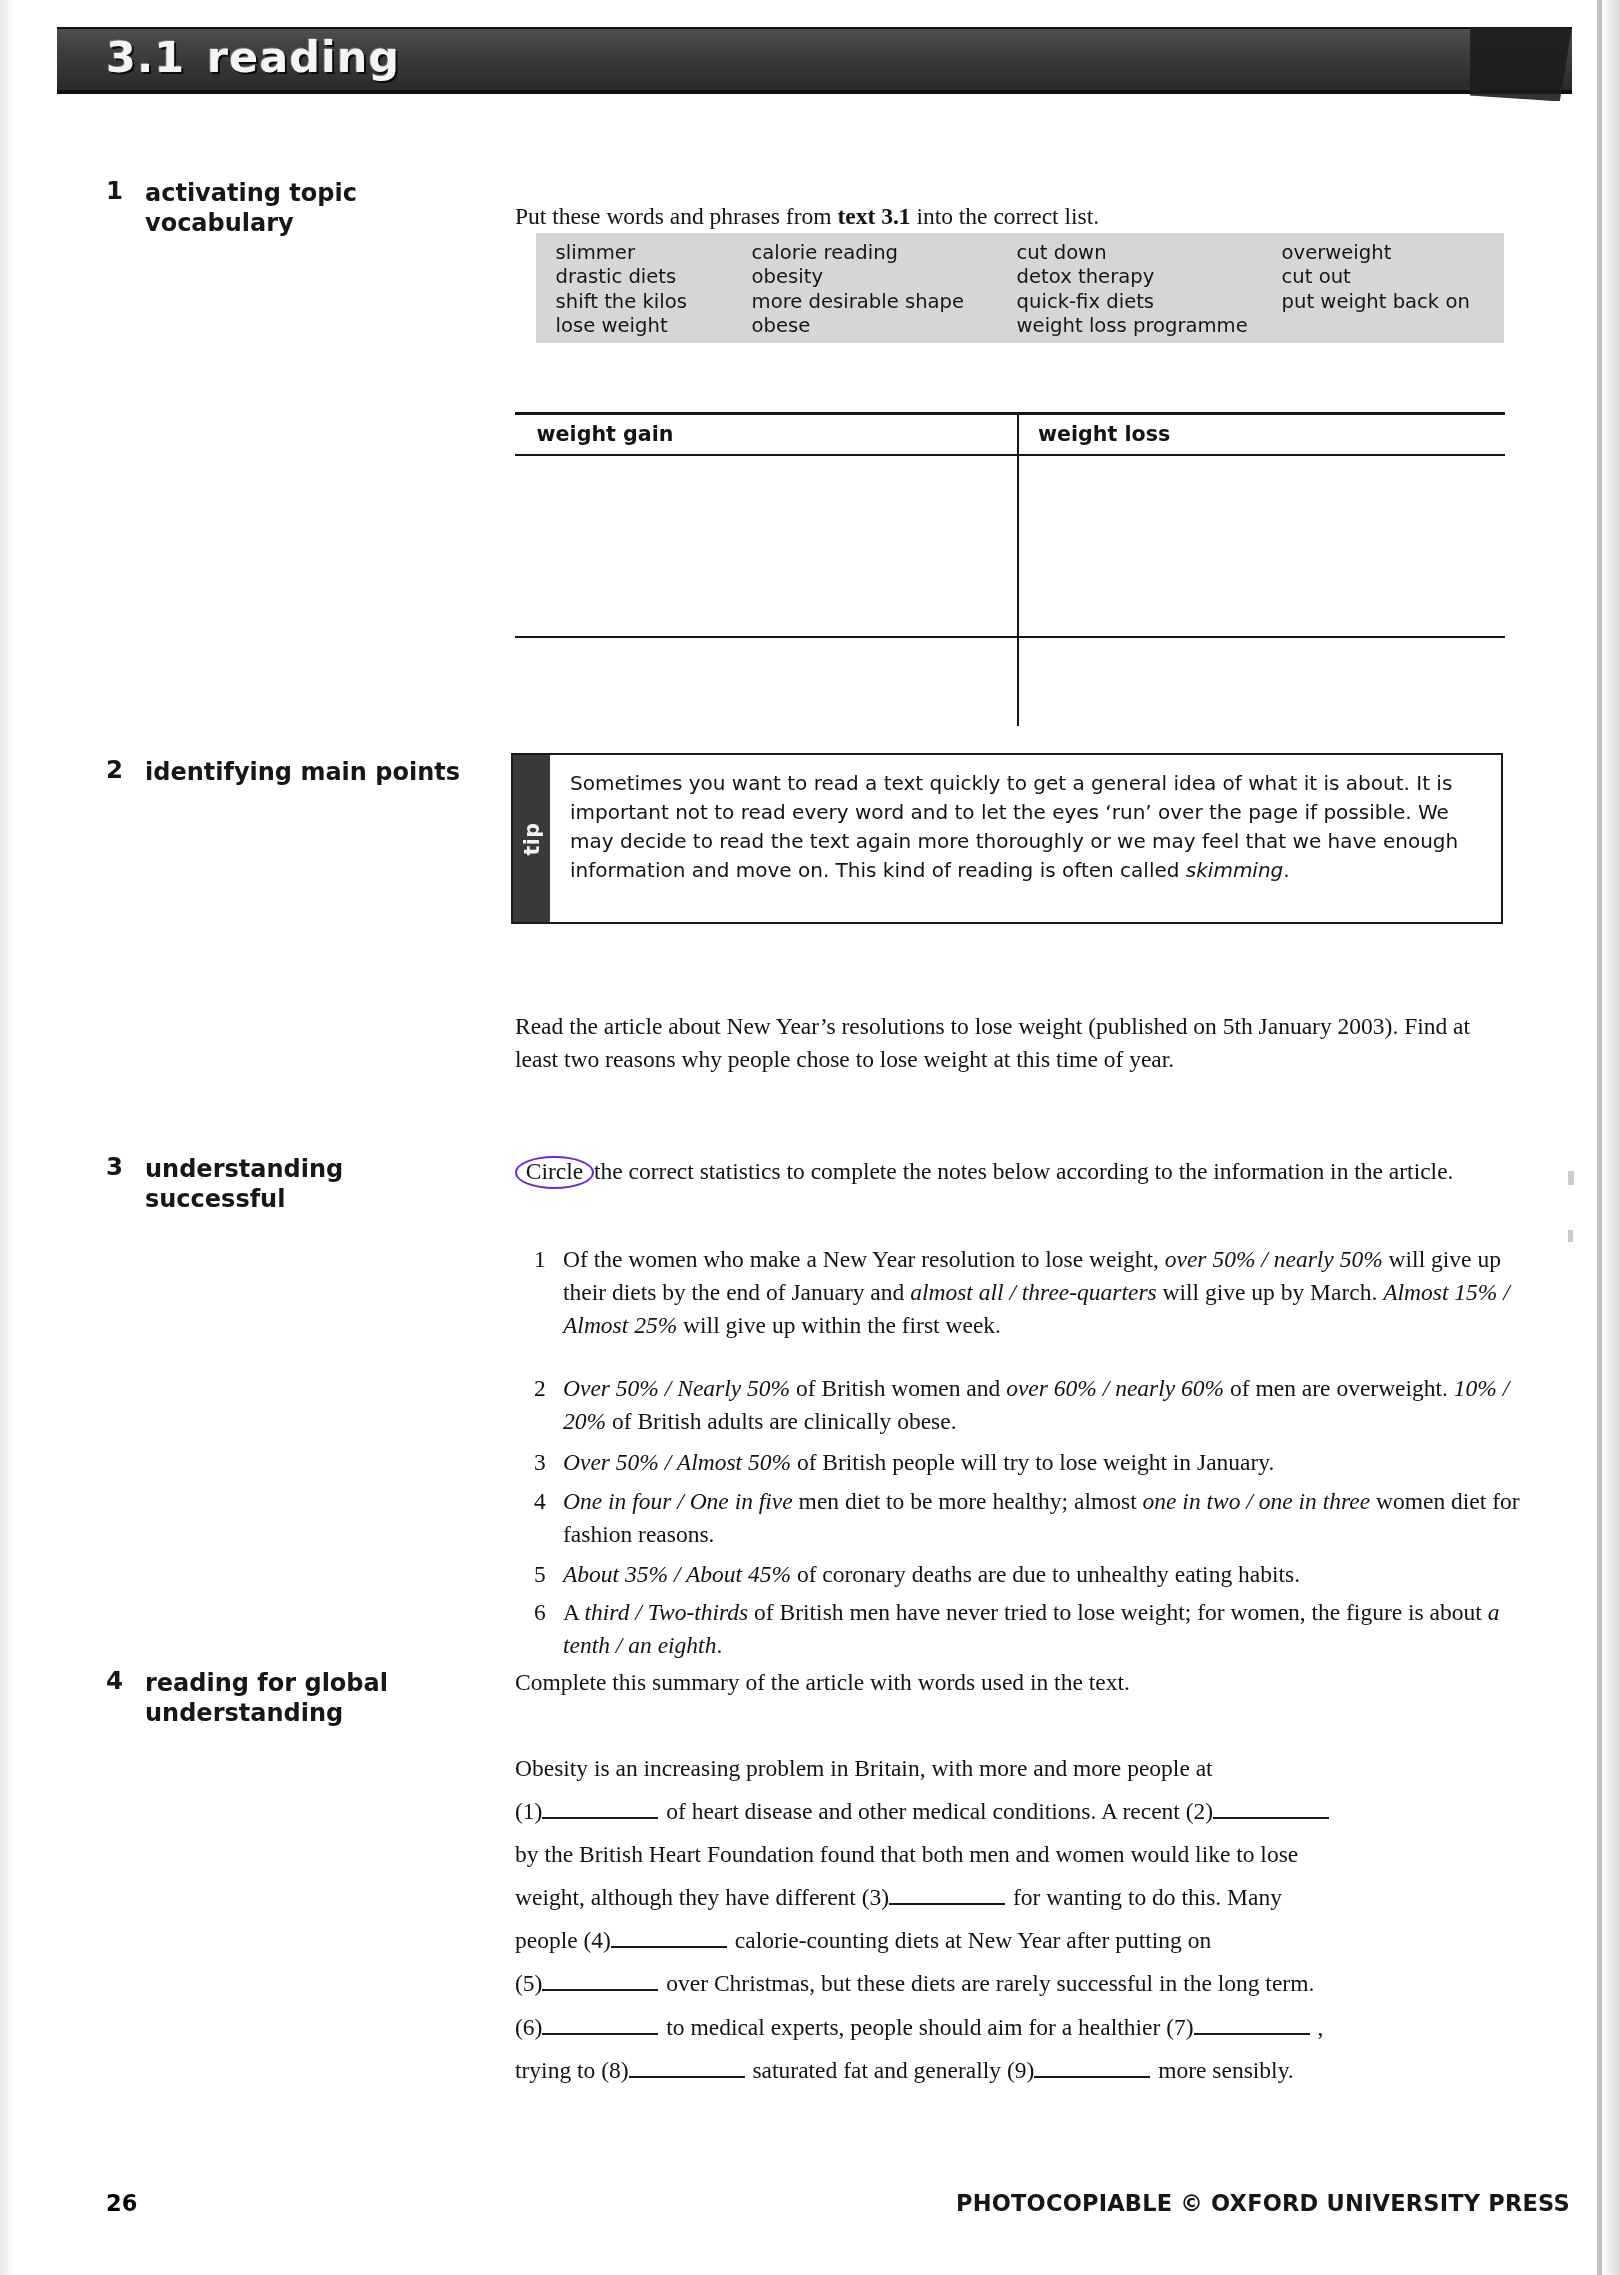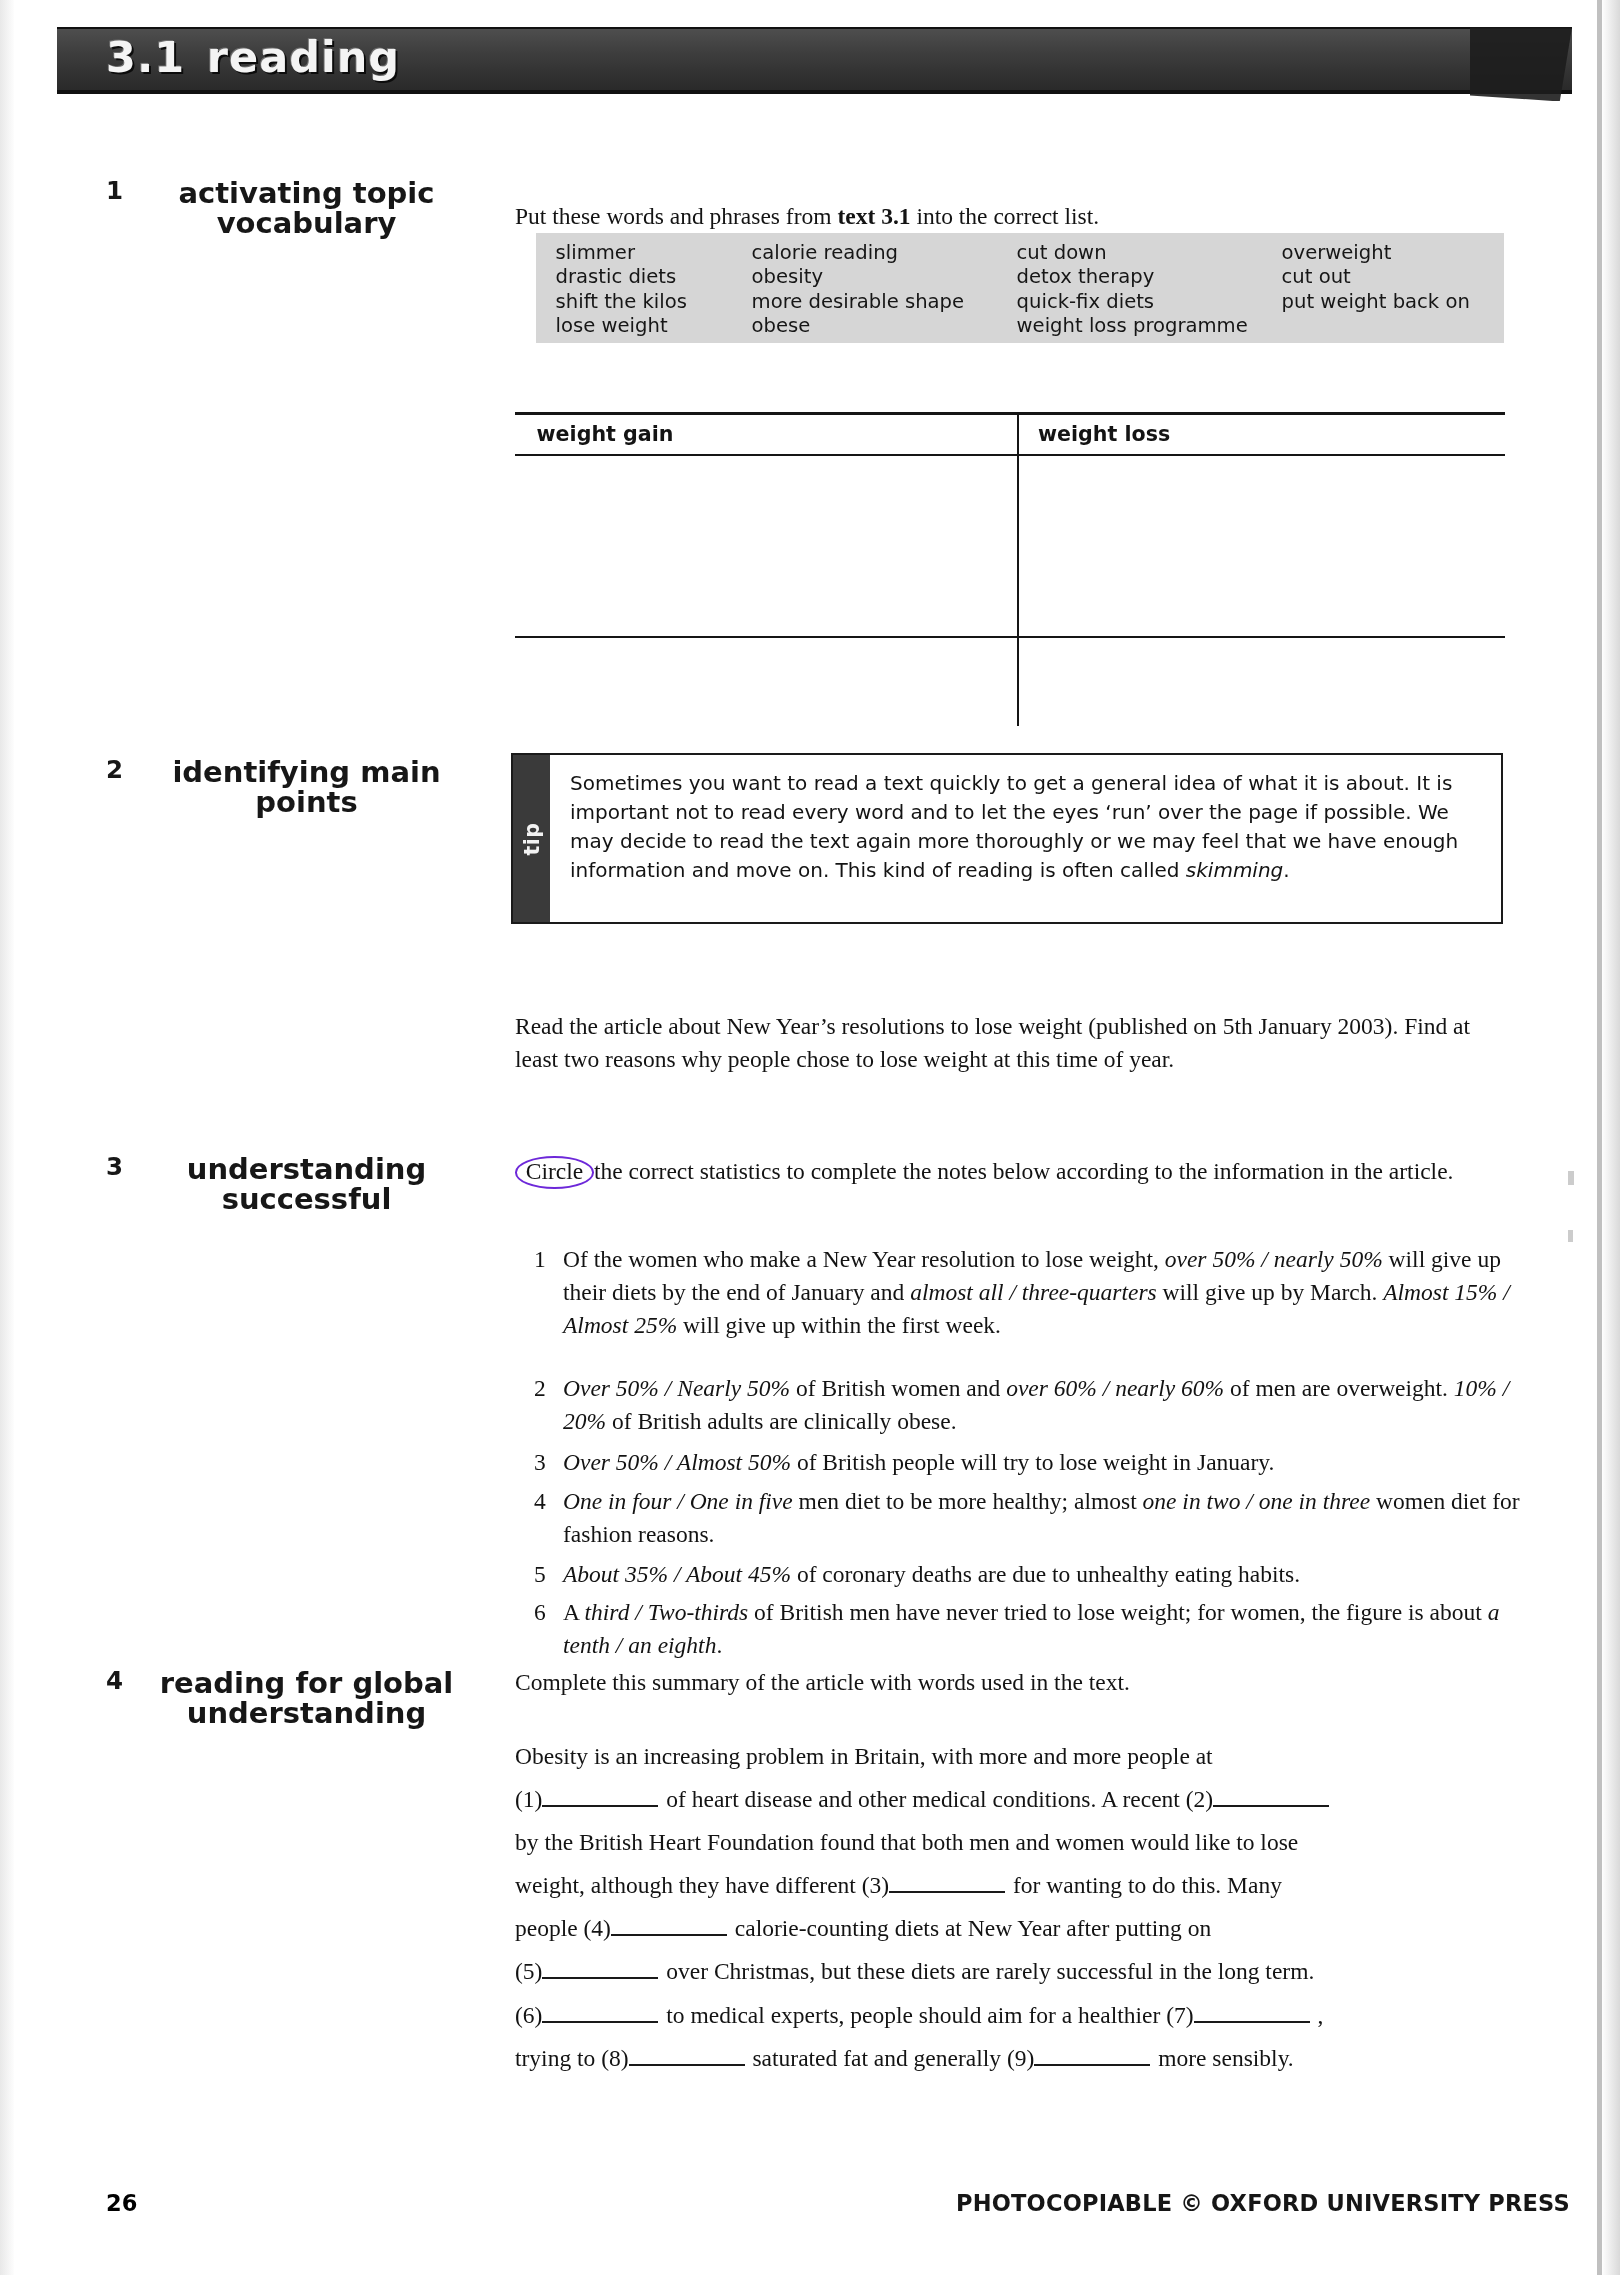--- a/index.html
+++ b/index.html
@@ -80,24 +80,23 @@
     color: #171717;
   }
   .sec-head .sec-num {
     position: absolute;
     left: 0; top: 0;
     font-size: 24.5px;
   }
   .sec-head .sec-label {
     position: absolute;
     left: 39px; top: 2px;
-    font-size: 29px;
+    font-size: 24px;
     line-height: 30px;
     width: 323px;
-    text-align: center;
   }
 
   
   .body-text {
     position: absolute;
     font-family: "Liberation Serif", serif;
     font-size: 23.5px;
     line-height: 33px;
     color: #131313;
   }
@@ -225,20 +224,21 @@
   .stat-body i { font-style: italic; }
 
   
   .summary-line {
     position: absolute;
     font-family: "Liberation Serif", serif;
     font-size: 23.5px;
     line-height: 33px;
     color: #131313;
     white-space: nowrap;
+    margin-top: 12px;
   }
   .blank {
     display: inline-block;
     width: 116px;
     border-bottom: 2px solid #191919;
     vertical-align: baseline;
     margin: 0 2px 0 0;
     height: 19.6px;
   }
 

